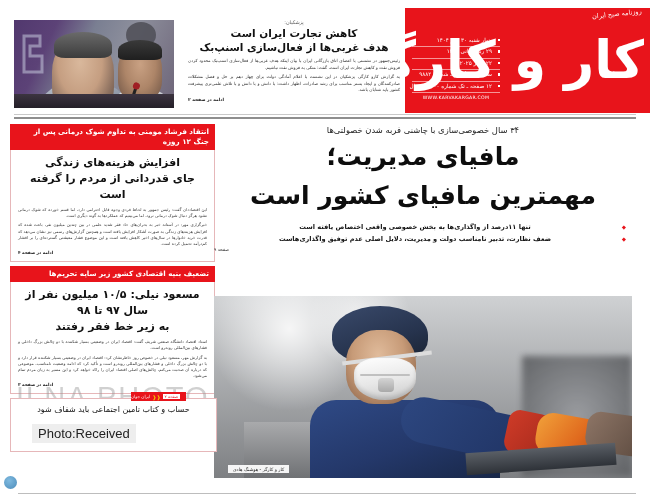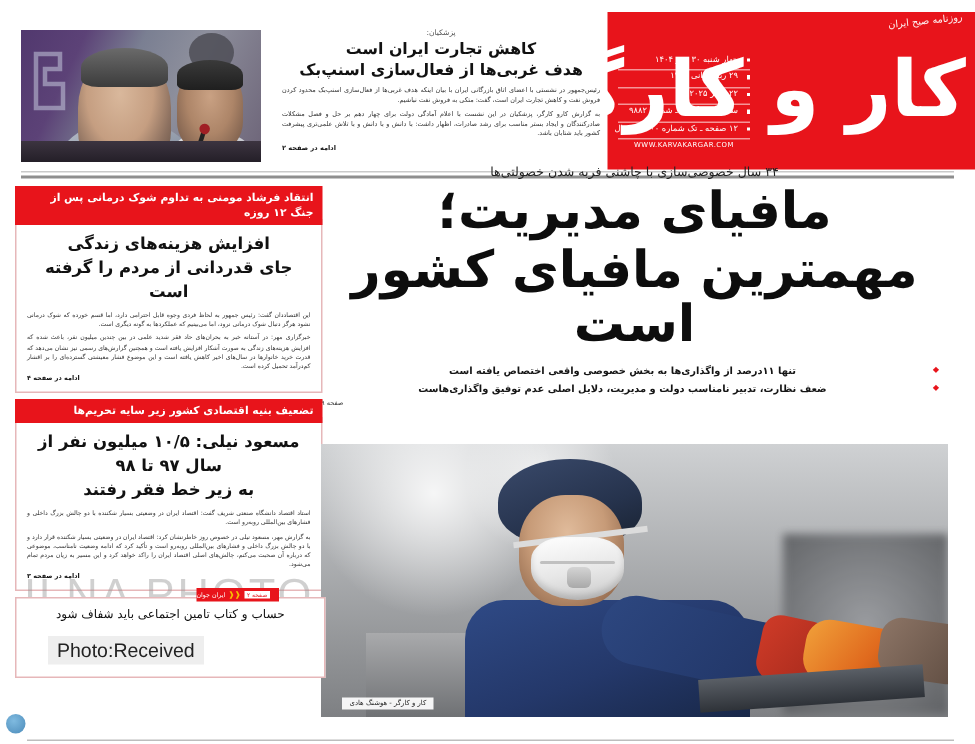--- a/index.html
+++ b/index.html
@@ -113,24 +113,24 @@
     position:relative;
   }
   .lc-head{
     font-size:11px;font-weight:bold;line-height:16px;text-align:center;color:#111;
   }
   .lc-body{font-size:4.1px;line-height:6.2px;color:#333;text-align:justify;margin-top:4px;}
   .lc-body p{margin:0 0 3px 0;}
   .lc-more{font-size:4.3px;font-weight:bold;text-align:left;color:#111;}
 
   
-  .main-lead{position:absolute;right:18px;top:108px;width:418px;text-align:center;}
+  .main-lead{position:absolute;right:18px;top:124px;width:418px;text-align:center;}
   .ml-kicker{font-size:8.4px;color:#222;line-height:12px;font-weight:500;}
   .ml-head{
-    font-size:34px;font-weight:bold;line-height:36px;color:#0d0d0d;
+    font-size:25px;font-weight:bold;line-height:36px;color:#0d0d0d;
     margin-top:3px;letter-spacing:-.5px;
   }
   .ml-bullets{
     margin-top:8px;padding-right:6px;direction:rtl;
   }
   .ml-bullet{
     font-size:6.6px;font-weight:bold;line-height:11.5px;color:#151515;
     position:relative;padding-right:10px;
   }
   .ml-bullet:before{

